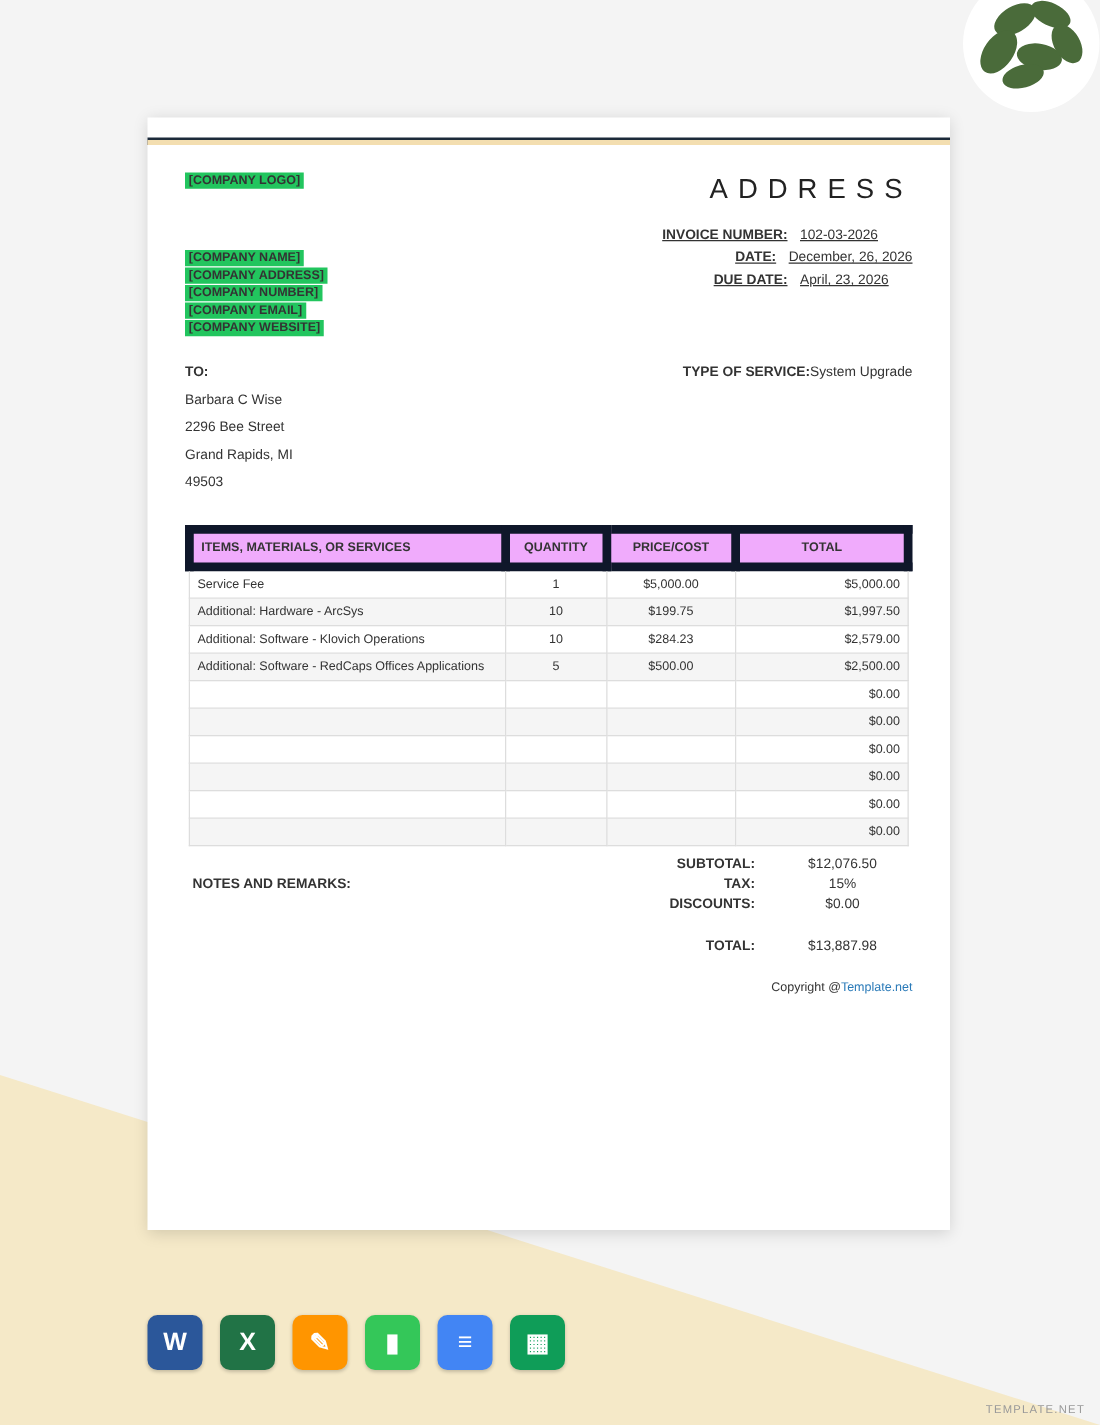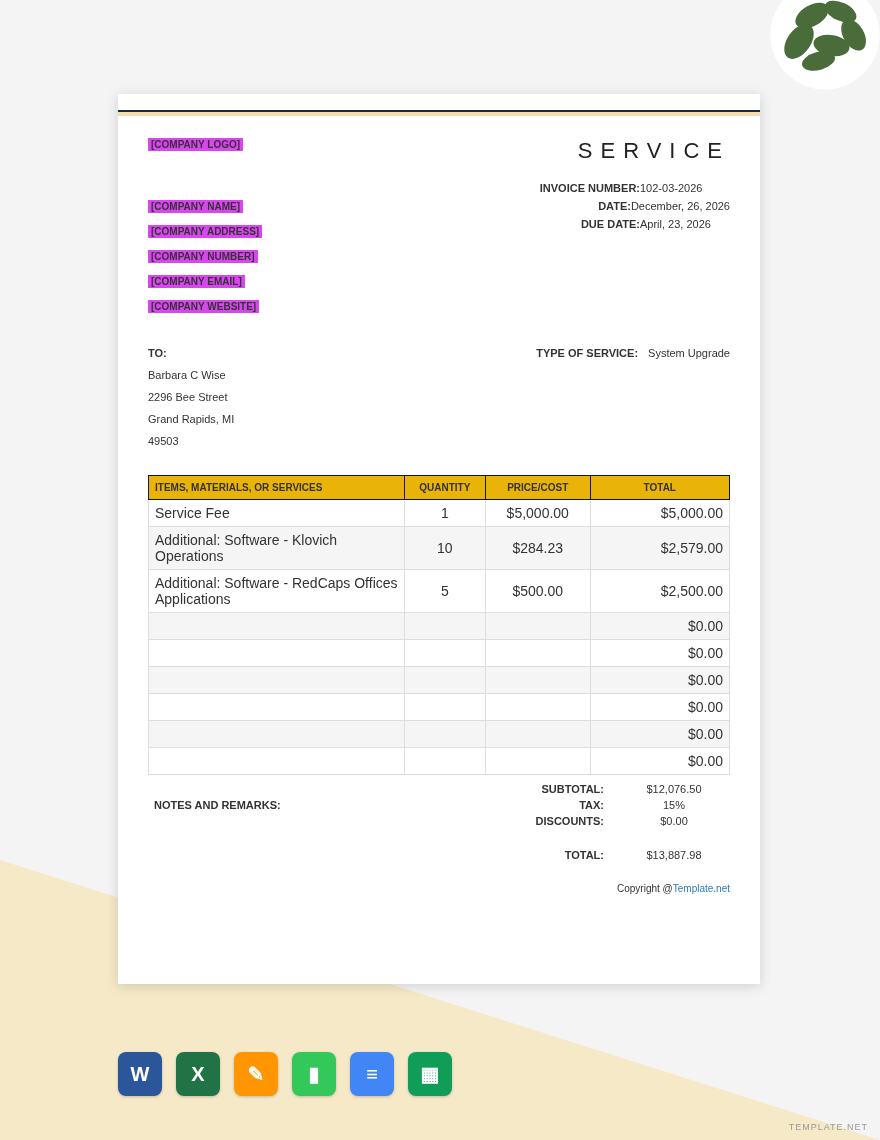--- a/index.html
+++ b/index.html
@@ -39,41 +39,41 @@
     color: #333;
   }
   .top-stripe {
     height: 6px;
     background: #1c2a3a;
     border-bottom: 4px solid #f3deb0;
     margin-top: 16px;
   }
   .content { padding: 22px 30px 12px 30px; }
   .head-row { display: flex; justify-content: space-between; align-items: flex-start; }
-  .hl { background: #d946ef; padding: 1px 3px; font-weight: bold; font-size: 10px; color: #333; display: inline-block; }
+  .hl { background: #22c55e; padding: 1px 3px; font-weight: bold; font-size: 10px; color: #333; display: inline-block; }
   .invoice-title { font-size: 22px; letter-spacing: 8px; font-weight: 400; color: #222; }
   .company-block { margin-top: 18px; }
   .company-block .hl { display: inline-block; margin-bottom: 5px; }
   .meta { display: flex; justify-content: space-between; margin-top: 18px; }
-  .meta-left .hl { margin-bottom: 12px; }
+  .meta-left .hl { margin-bottom: 1px; }
   .meta-right { text-align: right; }
-  .meta-right .row { display: flex; justify-content: flex-end; gap: 0; margin-bottom: 6px; }
+  .meta-right .row { display: flex; justify-content: flex-end; gap: 10px; margin-bottom: 6px; text-decoration: underline; }
   .meta-right .lbl { font-weight: bold; min-width: 110px; text-align: right; }
   .meta-right .val { min-width: 90px; text-align: left; }
   .to-section { margin-top: 22px; display: flex; justify-content: space-between; }
   .to-left div { margin-bottom: 10px; }
   .to-lbl { font-weight: bold; }
   .to-right { text-align: right; max-width: 280px; }
-  .to-right .row { display: flex; gap: 10px; margin-bottom: 6px; }
+  .to-right .row { display: flex; margin-bottom: 6px; }
   .to-right .lbl { font-weight: bold; text-align: right; min-width: 130px; }
   .to-right .val { text-align: left; max-width: 140px; }
   table.items { width: 100%; border-collapse: collapse; margin-top: 18px; border: 1px solid #bbb; }
-  table.items th { background: #eab308; font-size: 10px; padding: 6px; border: 1px solid #0f172a; text-align: center; font-weight: bold; }
+  table.items th { background: #f0abfc; font-size: 10px; padding: 6px; border: 7px solid #0f172a; text-align: center; font-weight: bold; }
   table.items th:first-child { text-align: left; }
-  table.items td { padding: 5px 6px; border: 1px solid #ddd; font-size: 14px; }
+  table.items td { padding: 5px 6px; border: 1px solid #ddd; font-size: 10px; }
   table.items tr:nth-child(even) td { background: #f5f5f5; }
   table.items td.desc { text-align: left; }
   table.items td.qty, table.items td.price { text-align: center; }
   table.items td.total { text-align: right; }
   .summary { margin-top: 4px; }
   .summary .row { display: flex; justify-content: flex-end; gap: 20px; padding: 4px 6px; }
   .summary .lbl { font-weight: bold; min-width: 100px; text-align: right; }
   .summary .val { min-width: 100px; text-align: center; }
   .notes-row { display: flex; justify-content: space-between; }
   .notes-lbl { font-weight: bold; }
@@ -123,21 +123,21 @@
     <ellipse cx="45" cy="70" rx="13" ry="7" transform="rotate(-15 45 70)"></ellipse>
   </g>
 </svg>
 
 <div class="paper">
   <div class="top-stripe"></div>
   <div class="content">
 
     <div class="head-row">
       <span class="hl">[COMPANY LOGO]</span>
-      <div class="invoice-title">SERVICE</div>
+      <div class="invoice-title">ADDRESS</div>
     </div>
 
     <div class="meta">
       <div class="meta-left company-block">
         <div><span class="hl">[COMPANY NAME]</span></div>
         <div><span class="hl">[COMPANY ADDRESS]</span></div>
         <div><span class="hl">[COMPANY NUMBER]</span></div>
         <div><span class="hl">[COMPANY EMAIL]</span></div>
         <div><span class="hl">[COMPANY WEBSITE]</span></div>
       </div>
@@ -183,20 +183,26 @@
         </tr>
       </thead>
       <tbody id="items-body">
           <tr>
             <td class="desc">Service Fee</td>
             <td class="qty">1</td>
             <td class="price">$5,000.00</td>
             <td class="total">$5,000.00</td>
           </tr>
           <tr>
+            <td class="desc">Additional: Hardware - ArcSys</td>
+            <td class="qty">10</td>
+            <td class="price">$199.75</td>
+            <td class="total">$1,997.50</td>
+          </tr>
+          <tr>
             <td class="desc">Additional: Software - Klovich Operations</td>
             <td class="qty">10</td>
             <td class="price">$284.23</td>
             <td class="total">$2,579.00</td>
           </tr>
           <tr>
             <td class="desc">Additional: Software - RedCaps Offices Applications</td>
             <td class="qty">5</td>
             <td class="price">$500.00</td>
             <td class="total">$2,500.00</td>

